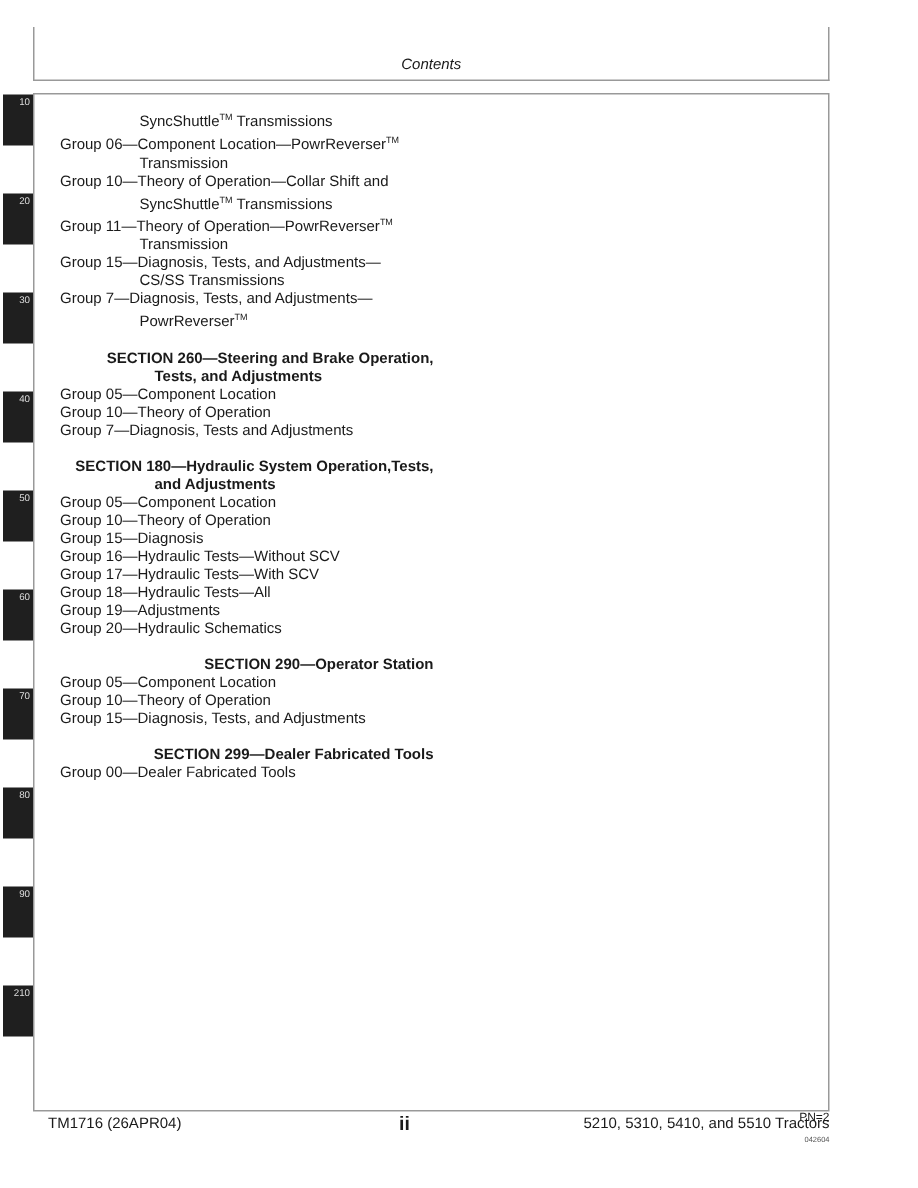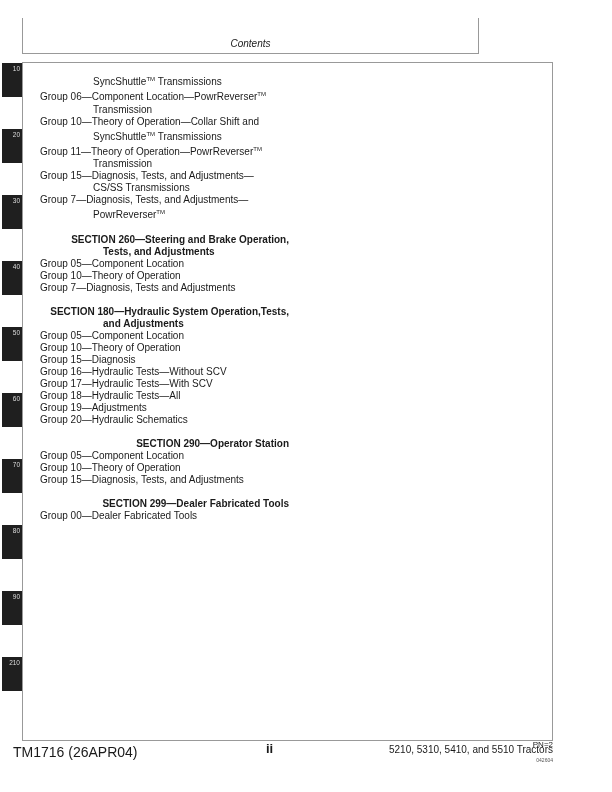--- a/index.html
+++ b/index.html
@@ -1,32 +1,32 @@
 <!DOCTYPE html>
 <html><head>
 <meta charset="utf-8">
 <style>
   html, body { margin:0; padding:0; background:#fff; }
   body { width:612px; height:792px; position:relative; overflow:hidden;
          font-family:"Liberation Sans", sans-serif; color:#1a1a1a; }
-  .header-box { position:absolute; left:22px; top:18px; width:457px; height:36px;
+  .header-box { position:absolute; left:22px; top:18px; width:531px; height:36px;
                 border-left:1px solid #999; border-right:1px solid #999; border-bottom:1px solid #999; box-sizing:border-box; }
   .header-title { position:absolute; left:0; right:0; top:20px; text-align:center; font-style:italic; font-size:10px; }
   .body-box { position:absolute; left:22px; top:62px; width:531px; height:679px;
               border-top:1px solid #999; border-left:1px solid #999; border-right:1px solid #999; border-bottom:1px solid #999; box-sizing:border-box; }
   .tab { position:absolute; left:2px; width:20px; height:34px; background:#1f1f1f; color:#ddd;
          font-size:6.5px; text-align:right; box-sizing:border-box; padding:2px 2px 0 0; }
   .toc { position:absolute; left:29px; top:73px; width:260px; font-size:10px; line-height:12px; }
   .line { white-space:nowrap; }
   .grp { padding-left:11px; }
   .cont { padding-left:64px; }
   .sec { font-weight:bold; margin-top:12px;text-align:right; }
   .sec-cont { font-weight:bold; padding-left:74px; }
   .tm { font-size:6px; vertical-align:super; }
-  .footer-left { position:absolute; left:13px; top:744px; font-size:14px; }
+  .footer-left { position:absolute; left:32px; top:744px; font-size:10px; }
   .footer-center { position:absolute; left:266px; top:741px; font-size:13px; font-weight:bold; }
   .footer-right { position:absolute; right:59px; top:744px; font-size:10px; text-align:center; }
   .footer-code { position:absolute; right:59px; top:757px; font-size:5px; color:#555; }
   .footer-pn { position:absolute; right:59px; top:740px; font-size:8px; }
 </style>
 </head>
 <body>
 
 <div class="header-box">
   <div class="header-title">Contents</div>

